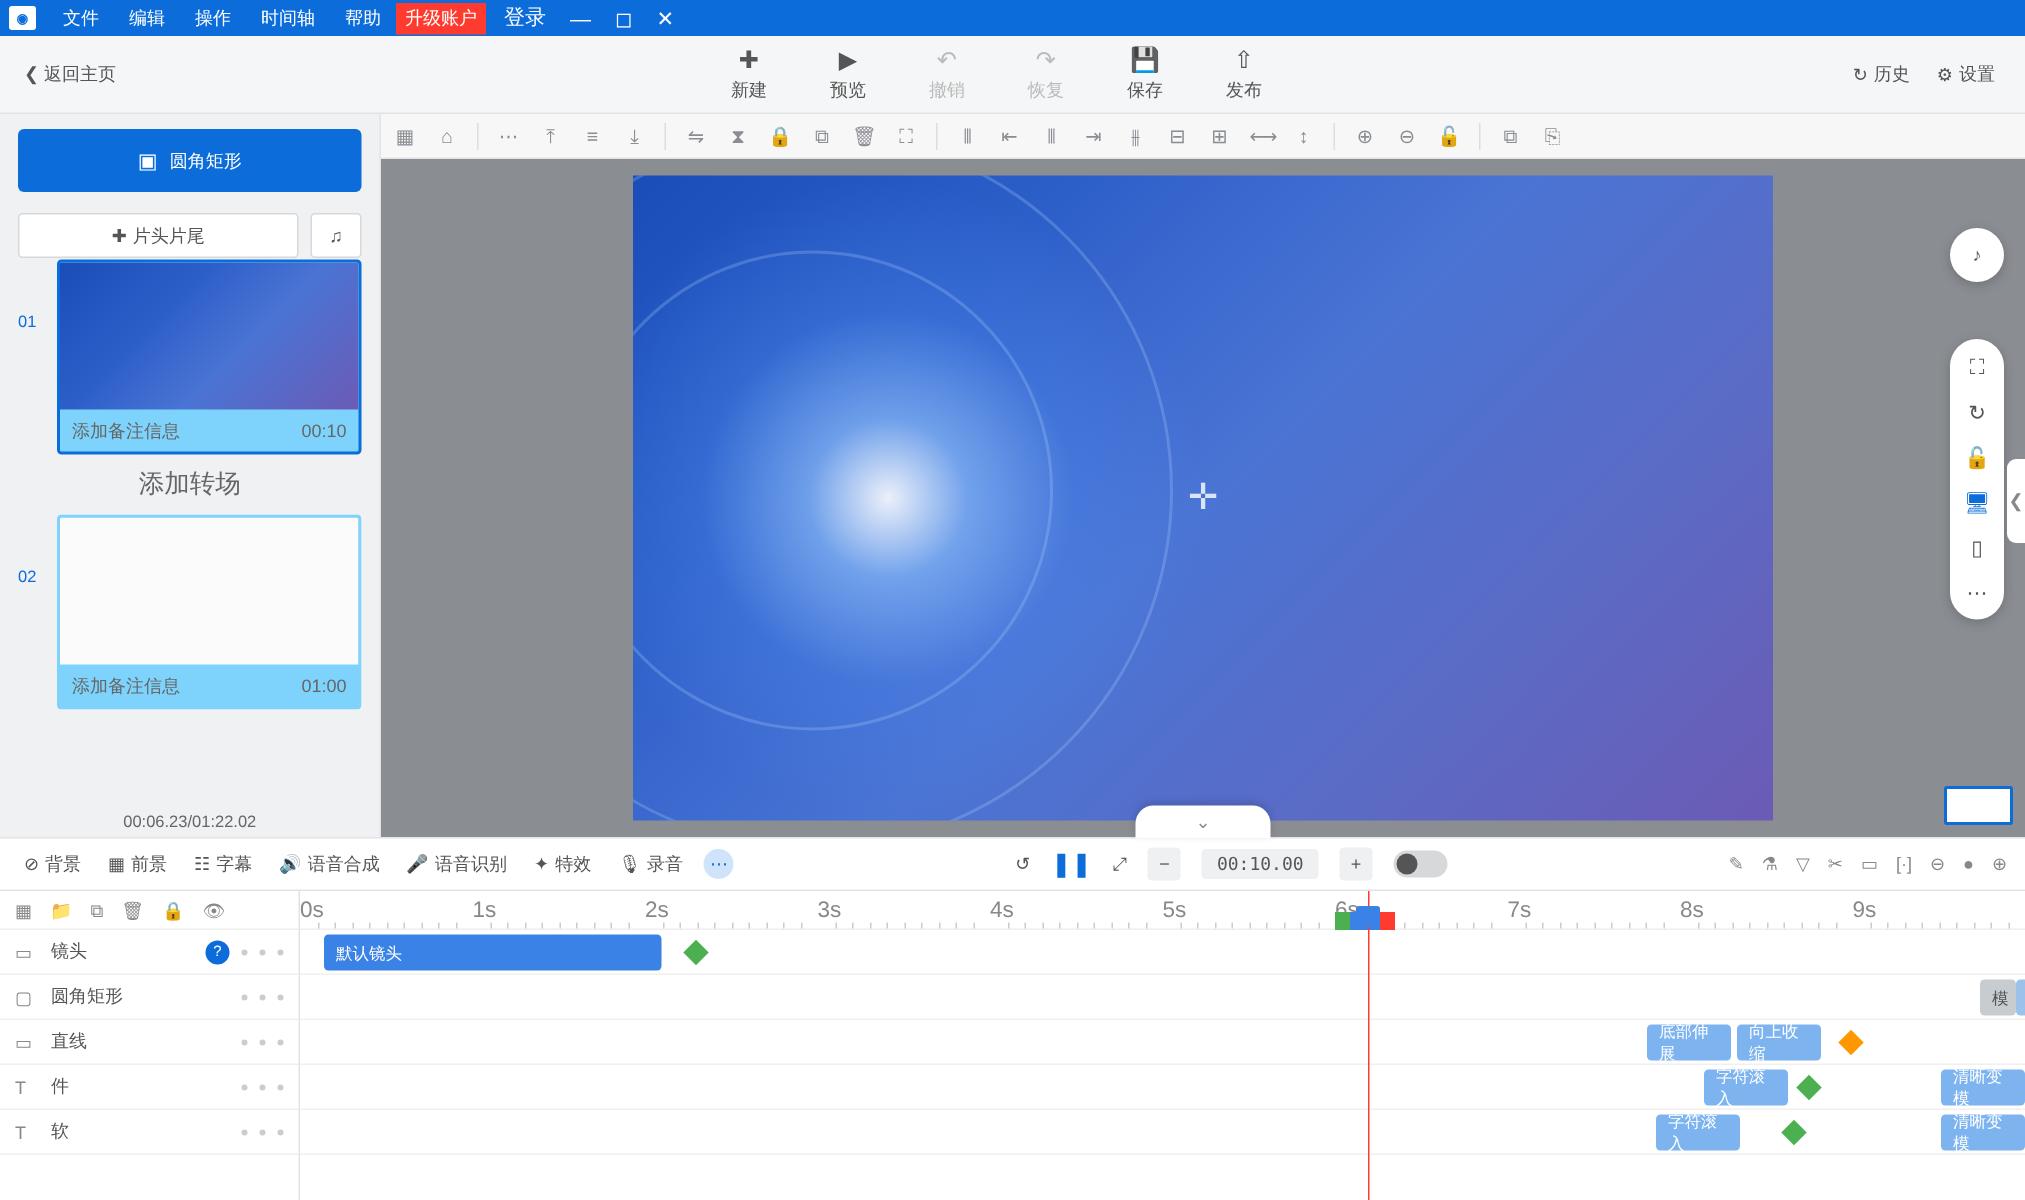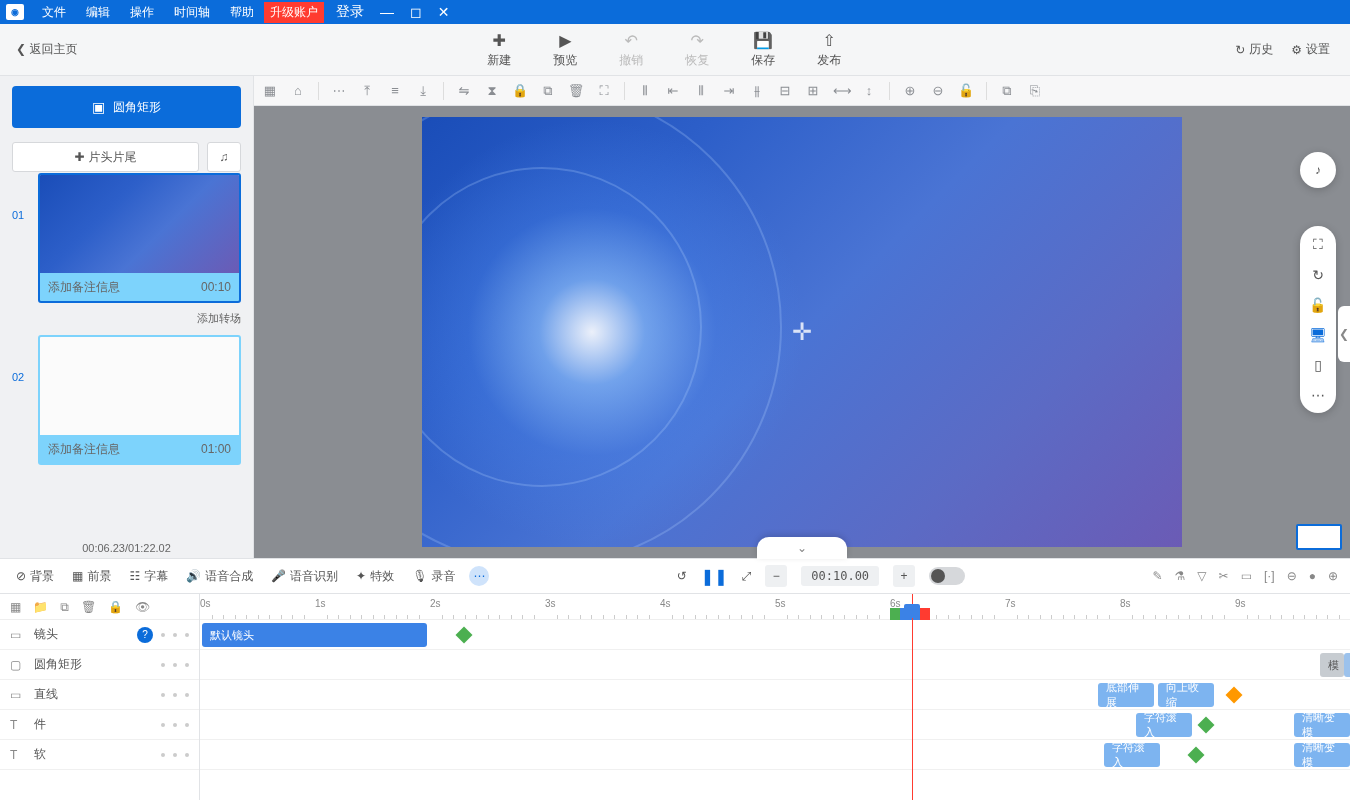--- a/index.html
+++ b/index.html
@@ -25,21 +25,21 @@
 .sb-row{display:flex;gap:8px;margin-top:14px}
 .sb-btn{flex:1;height:30px;border:1px solid #d6d8db;background:#fff;border-radius:3px;display:flex;align-items:center;justify-content:center;gap:4px;cursor:pointer;color:#555}
 .sb-btn.sq{flex:0 0 34px}
 .slide{margin-top:1px;display:flex;gap:8px}
 .slide-num{width:18px;color:#0b6cda;font-size:11px;padding-top:36px}
 .slide-card{flex:1;border:2px solid transparent;border-radius:3px;overflow:hidden;background:#7dd3fc}
 .slide-card.active{border-color:#0b6cda}
 .slide-thumb{height:98px;background:linear-gradient(135deg,#1a4db8 0%,#2d5fc9 35%,#4a74d4 60%,#6b5bb5 100%);position:relative}
 .slide-thumb.empty{background:#fbfbfb}
 .slide-meta{height:28px;display:flex;align-items:center;justify-content:space-between;padding:0 8px;color:#666;font-size:11px}
-.add-trans{text-align:right;color:#666;font-size:11px;padding:8px 0;cursor:pointer}
+.add-trans{text-align:center;color:#666;font-size:17px;padding:8px 0;cursor:pointer}
 .sb-time{position:absolute;bottom:4px;left:0;right:0;text-align:center;color:#666;font-size:11px}
 .canvas-area{flex:1;background:#8a8d92;position:relative;display:flex;flex-direction:column}
 .canvas-tools{height:30px;background:#f7f7f8;border-bottom:1px solid #e1e3e6;display:flex;align-items:center;padding:0 8px;gap:12px;color:#8a8d92}
 .canvas-tools .sep{width:1px;height:18px;background:#ddd}
 .canvas-tools .t{cursor:pointer;font-size:13px;width:16px;text-align:center}
 .canvas-stage{flex:1;display:flex;align-items:center;justify-content:center;position:relative}
 .stage{width:760px;height:430px;background:linear-gradient(135deg,#1a4db8 0%,#2d5fc9 25%,#4a74d4 50%,#5b6bc5 75%,#6b5bb5 100%);position:relative;overflow:hidden}
 .stage::before{content:"";position:absolute;left:-80px;top:50%;transform:translateY(-50%);width:500px;height:500px;border-radius:50%;background:radial-gradient(circle,rgba(255,255,255,0.9) 0%,rgba(150,200,255,0.6) 15%,rgba(80,140,240,0.3) 35%,transparent 60%)}
 .stage .ring{position:absolute;border:2px solid rgba(180,210,255,0.25);border-radius:50%}
 .stage .r1{width:320px;height:320px;left:-40px;top:50px}
@@ -68,21 +68,21 @@
 .tl-left{width:200px;border-right:1px solid #e1e3e6}
 .tl-tools{height:26px;display:flex;align-items:center;gap:12px;padding:0 10px;color:#888;border-bottom:1px solid #eee}
 .tl-tools .tt{cursor:pointer}
 .tl-track-head{height:30px;display:flex;align-items:center;padding:0 10px;gap:8px;color:#555;border-bottom:1px solid #f0f0f0}
 .tl-track-head .ic{width:16px;color:#888}
 .tl-track-head .lbl{flex:1}
 .tl-track-head .help{width:16px;height:16px;background:#0b6cda;color:#fff;border-radius:50%;display:flex;align-items:center;justify-content:center;font-size:10px}
 .tl-track-head .dot{width:4px;height:4px;background:#ccc;border-radius:50%}
 .tl-right{flex:1;position:relative;overflow:hidden}
 .ruler{height:26px;border-bottom:1px solid #eee;position:relative;background:#fff}
-.ruler .tick{position:absolute;top:4px;font-size:10px;color:#888}
+.ruler .tick{position:absolute;top:4px;font-size:15px;color:#888}
 .ruler .minor{position:absolute;bottom:0;width:1px;height:4px;background:#ccc}
 .track{height:30px;border-bottom:1px solid #f0f0f0;position:relative}
 .clip{position:absolute;top:3px;height:24px;border-radius:3px;display:flex;align-items:center;padding:0 8px;color:#fff;font-size:11px}
 .clip.blue{background:#3b82e6}
 .clip.lblue{background:#7db4f0;color:#fff}
 .clip.gray{background:#c7ccd1;color:#555}
 .diamond{position:absolute;top:9px;width:12px;height:12px;transform:rotate(45deg)}
 .diamond.green{background:#4caf50}
 .diamond.orange{background:#ff9800}
 .playhead{position:absolute;top:0;bottom:0;width:1px;background:#ff3b30;z-index:5}
@@ -435,21 +435,21 @@
         <div class="minor" style="left: 1058px;"></div>
         <div class="minor" style="left: 1069.5px;"></div>
         <div class="minor" style="left: 1081px;"></div>
         <div class="minor" style="left: 1092.5px;"></div>
         <div class="minor" style="left: 1104px;"></div>
         <div class="minor" style="left: 1115.5px;"></div>
         <div class="minor" style="left: 1127px;"></div>
         <div class="minor" style="left: 1138.5px;"></div>
       </div>
     <div class="track">
-      <div class="clip blue" style="left:2px;width:225px">默认镜头</div>
+      <div class="clip blue" style="left:16px;width:225px">默认镜头</div>
       <div class="diamond green" style="left:258px"></div>
     </div>
     <div class="track">
       <div class="clip gray" style="right:6px;width:24px">模</div>
       <div style="position:absolute;right:-18px;top:3px;width:24px;height:24px;background:#9cc2ec;border-radius:3px"></div>
     </div>
     <div class="track">
       <div class="clip lblue" style="left:898px;width:56px">底部伸展</div>
       <div class="clip lblue" style="left:958px;width:56px">向上收缩</div>
       <div class="diamond orange" style="left:1028px"></div>

